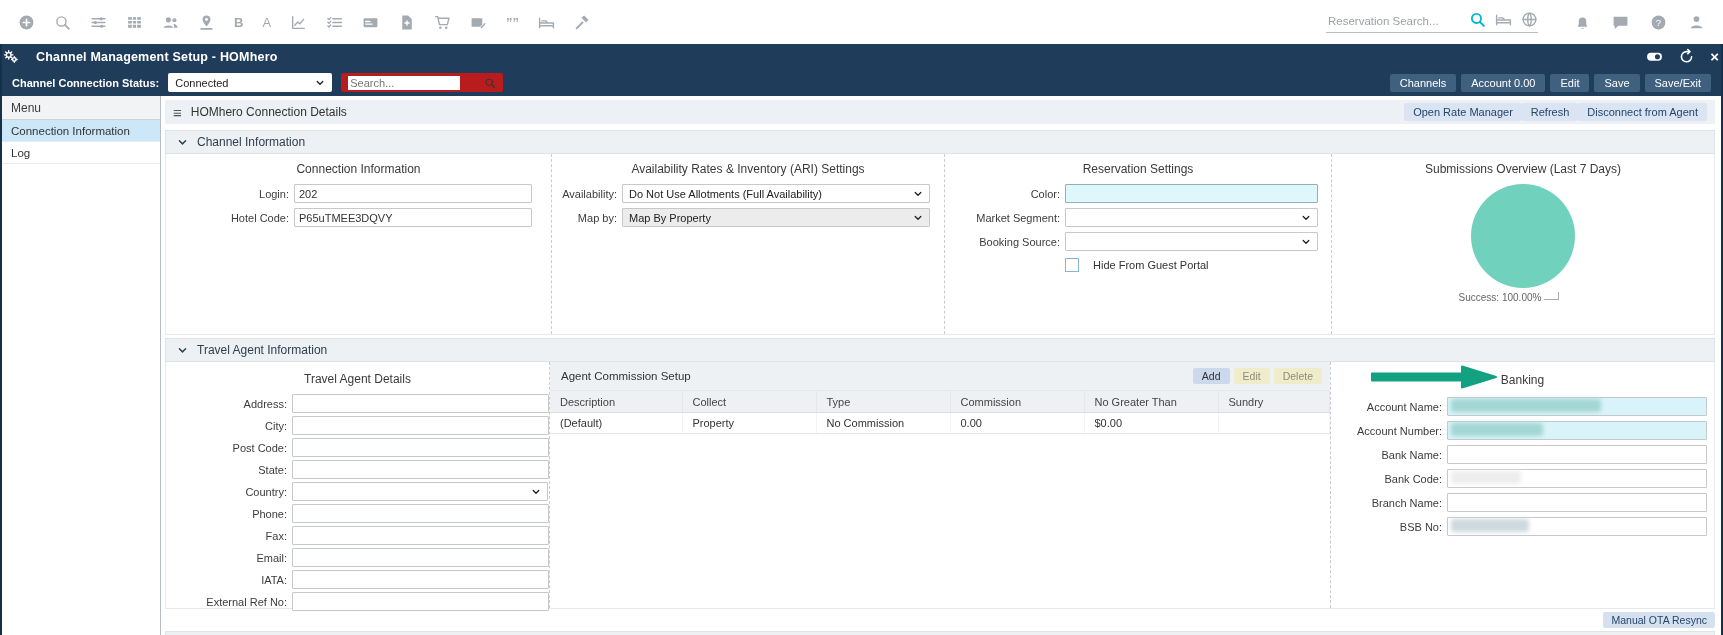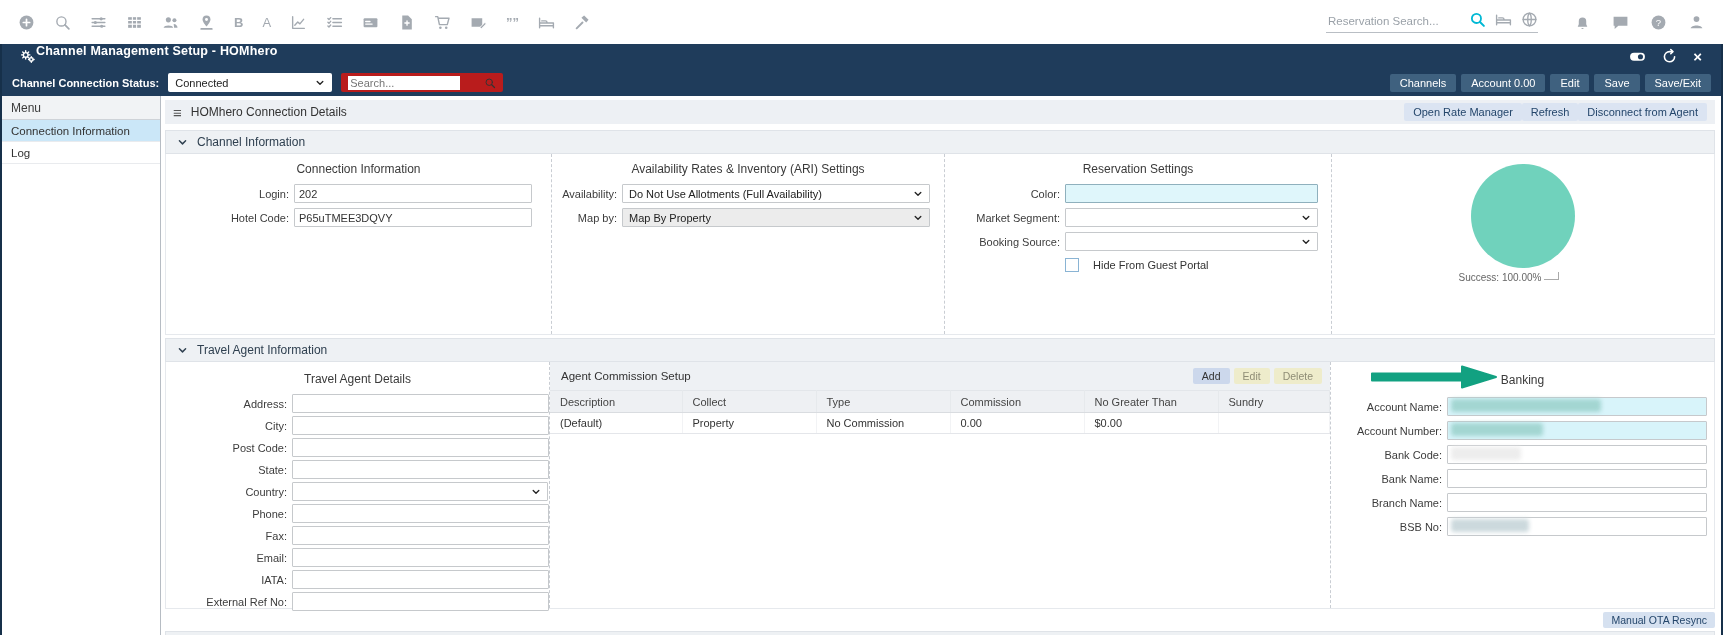--- a/index.html
+++ b/index.html
@@ -15,21 +15,21 @@
   .txt-icon.close{color:#fff;font-size:15px;font-weight:bold;}
   .txt-icon.ham{color:#555;font-size:15px;}
   .topbar-right{margin-left:auto;display:flex;align-items:center;gap:22px;}
   .res-search{display:flex;align-items:flex-end;gap:9px;border-bottom:1px solid #b9bec4;padding-bottom:4px;}
   .res-search input{border:none;outline:none;width:130px;font-size:11.5px;color:#555;font-family:inherit;background:transparent;}
   .res-search input::placeholder{color:#9aa1a8;}
   .ic-teal{color:#00b8d4;}
   .topbar-far{display:flex;align-items:center;gap:21px;margin-left:14px;margin-right:4px;}
 
   
-  .titlebar{height:25px;background:#1f3c5b;color:#fff;display:flex;padding:0 17px;gap:0;border-left:2px solid #16304a;border-right:2px solid #16304a;}
+  .titlebar{height:25px;background:#1f3c5b;color:#fff;display:flex;align-items:center;padding:0 0;gap:17px;border-left:2px solid #16304a;border-right:2px solid #16304a;}
   .titlebar .icon{color:#fff;}
   .title-text{font-size:12.5px;font-weight:bold;letter-spacing:.2px;}
   .titlebar-right{margin-left:auto;display:flex;align-items:center;gap:15px;margin-right:2px;}
   .statusbar{height:27px;background:#1f3c5b;display:flex;align-items:center;padding:0 10px;gap:9px;border-left:2px solid #16304a;border-right:2px solid #16304a;}
   .status-label{color:#fff;font-size:11px;font-weight:bold;}
   .fake-select{background:#fff;height:19px;border-radius:2px;display:flex;align-items:center;justify-content:space-between;padding:0 7px;font-size:11px;color:#222;}
   .fake-select .icon{color:#222;}
   .fake-select .icon svg{width:10px;height:10px;}
   .status-select{width:150px;}
   .status-search{background:#b91c1c;height:19px;border-radius:2px;display:flex;align-items:center;justify-content:space-between;padding:0 7px;width:148px;}
@@ -418,20 +418,21 @@
                   </span>
                 </div>
               </div>
             </div>
           <div class="checkbox-row" style="margin-left:120px;">
             <span class="checkbox"></span>
             <span class="checkbox-label">Hide From Guest Portal</span>
           </div>
         </div>
         <div class="col col-sub">
+          <div class="col-heading">Submissions Overview (Last 7 Days)</div>
           <div class="pie" id="pie" style="background: rgb(112, 210, 188);"></div>
           <div class="pie-label-row">
             <span class="pie-label">Success: 100.00%</span>
             <span class="leader"></span>
           </div>
         </div>
       </div>
 
       <div class="gap3"></div>
 
@@ -552,33 +553,33 @@
                 </span>
               </div>
               <div class="frow">
                 <span class="flabel" style="width: 111px;">Account Number:</span>
                 <span class="input-wrap">
                   <input class="finput bg-cyan" style="width: 250px;">
                   <span class="blob teal-small"></span>
                 </span>
               </div>
               <div class="frow">
+                <span class="flabel" style="width: 111px;">Bank Name:</span>
+                <span class="input-wrap">
+                  <input class="finput" style="width: 250px;">
+                </span>
+              </div>
+              <div class="frow">
                 <span class="flabel" style="width: 111px;">Bank Code:</span>
                 <span class="input-wrap">
                   <input class="finput" style="width: 250px;">
                   <span class="blob faint"></span>
                 </span>
               </div>
               <div class="frow">
-                <span class="flabel" style="width: 111px;">Bank Name:</span>
-                <span class="input-wrap">
-                  <input class="finput" style="width: 250px;">
-                </span>
-              </div>
-              <div class="frow">
                 <span class="flabel" style="width: 111px;">Branch Name:</span>
                 <span class="input-wrap">
                   <input class="finput" style="width: 250px;">
                 </span>
               </div>
               <div class="frow">
                 <span class="flabel" style="width: 111px;">BSB No:</span>
                 <span class="input-wrap">
                   <input class="finput" style="width: 250px;">
                   <span class="blob gray"></span>

